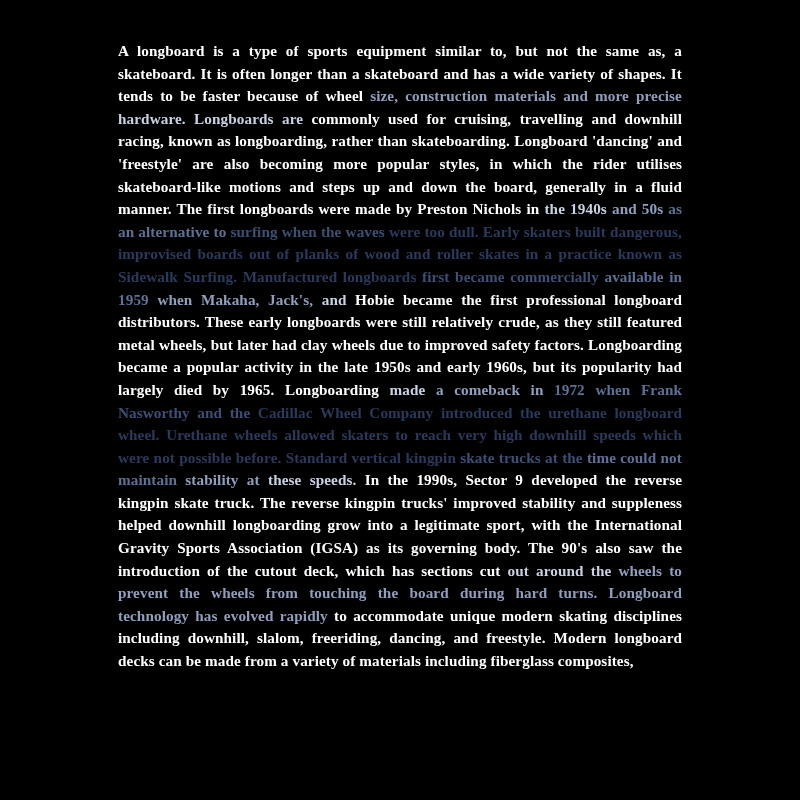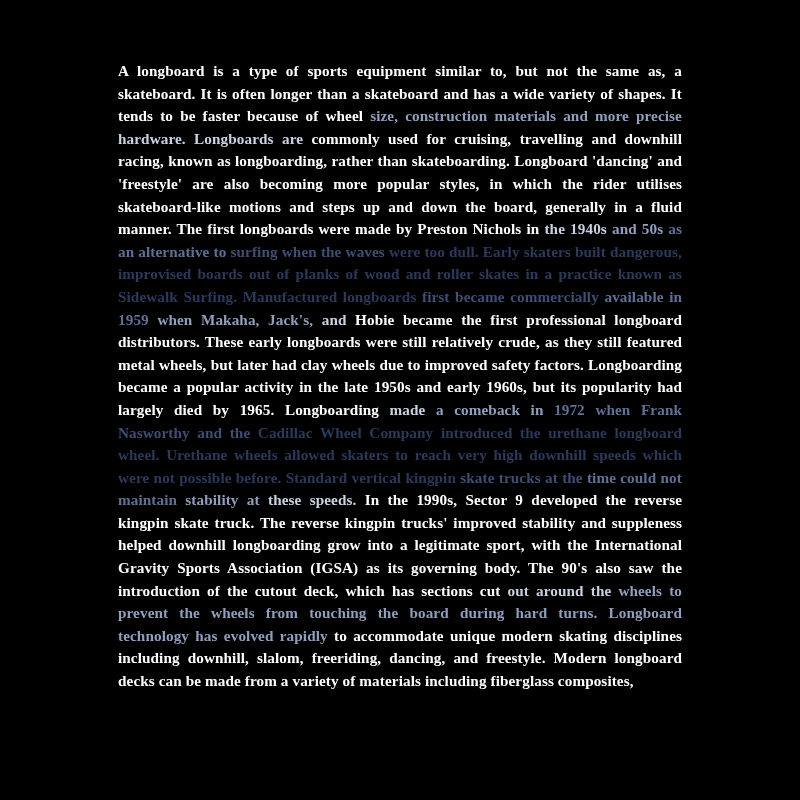--- a/index.html
+++ b/index.html
@@ -11,21 +11,20 @@
     width: 800px;
     height: 800px;
     overflow: hidden;
     font-family: "Liberation Serif", serif;
   }
   #page {
     position: relative;
     width: 800px;
     height: 700px;
     background: #000000;
-    margin-top: 20px;
   }
   #text-block {
     position: absolute;
     left: 118px;
     top: 40px;
     width: 564px;
     font-family: "Liberation Serif", serif;
     font-size: 15.2px;
     line-height: 22.6px;
     font-weight: bold;

